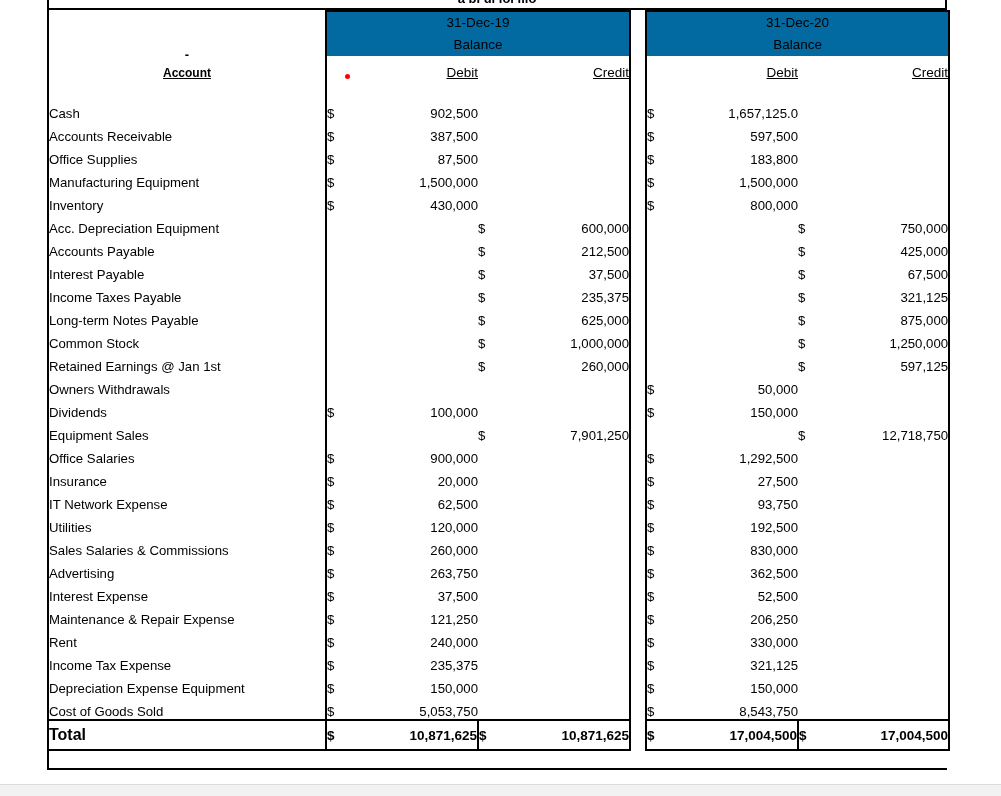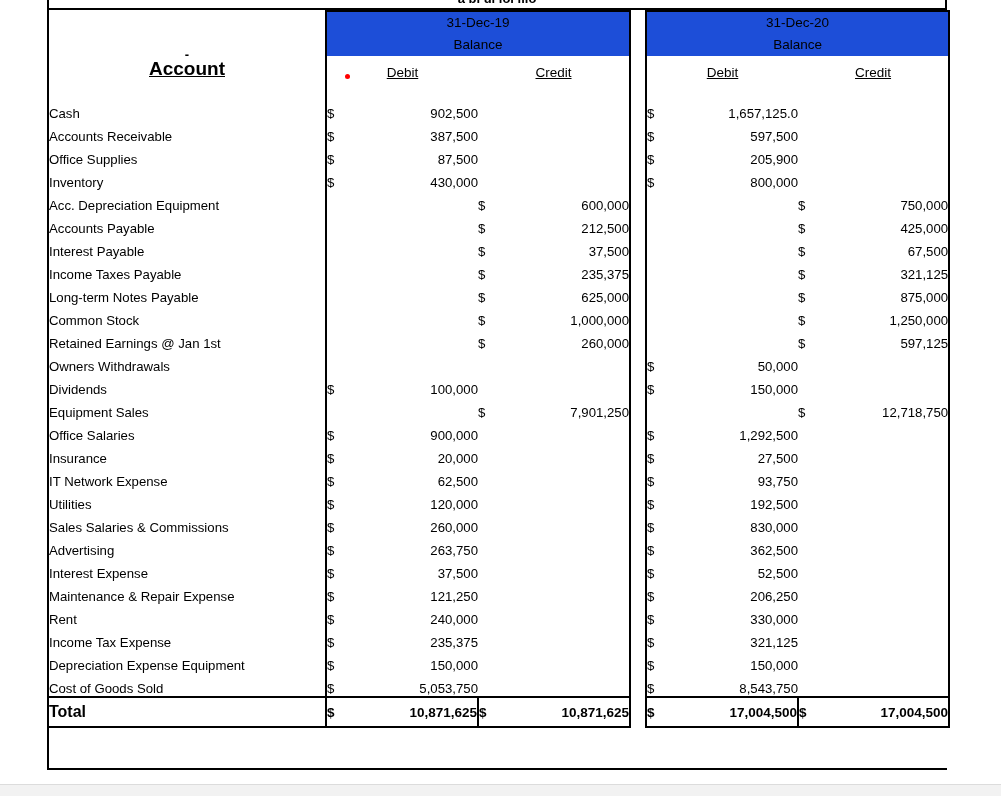--- a/index.html
+++ b/index.html
@@ -81,36 +81,36 @@
   col.c-c19-sym { width: 22px; }
   col.c-c19-val { width: 130px; }
   col.c-gap     { width: 16px; }
   col.c-d20-sym { width: 22px; }
   col.c-d20-val { width: 130px; }
   col.c-c20-sym { width: 22px; }
   col.c-c20-val { width: 129px; }
 
   
   .hdr-band {
-    background: #1d4ed8;
+    background: #0369a1;
     text-align: center;
     font-weight: bold;
     font-size: 13.5px;
     height: 22px;
     line-height: 22px;
     vertical-align: middle;
   }
   .blk-left   { border-left: 2px solid #000; }
   .blk-right  { border-right: 2px solid #000; }
   .blk-top    { border-top: 2px solid #000; }
 
   .spacer-row td { height: 18px; }
 
   .hdr-label {
-    text-align: center;
+    text-align: right;
     font-weight: bold;
     text-decoration: underline;
     font-size: 13.5px;
     height: 24px;
     vertical-align: bottom;
   }
   .acct-hdr-cell {
     text-align: center;
     vertical-align: bottom;
     height: 24px;
@@ -121,21 +121,21 @@
     left: 0;
     right: 0;
     top: -9px;
     text-align: center;
     font-size: 13px;
     font-weight: bold;
   }
   .acct-hdr-cell .word {
     font-weight: bold;
     text-decoration: underline;
-    font-size: 19px;
+    font-size: 12px;
   }
 
   
   .redmark {
     position: relative;
   }
   .redmark .dot {
     position: absolute;
     width: 5px;
     height: 5px;
@@ -270,21 +270,33 @@
           <td class="val blk-right"></td>
         </tr>
         <tr class="data-row">
           <td class="acct-name">Office Supplies</td>
           <td class="sym blk-left">$</td>
           <td class="val">87,500</td>
           <td class="sym"></td>
           <td class="val" style="border-right: 2px solid rgb(0, 0, 0);"></td>
           <td class="gapcell"></td>
           <td class="sym blk-left">$</td>
-          <td class="val">205,900</td>
+          <td class="val">183,800</td>
+          <td class="sym"></td>
+          <td class="val blk-right"></td>
+        </tr>
+        <tr class="data-row">
+          <td class="acct-name">Manufacturing Equipment</td>
+          <td class="sym blk-left">$</td>
+          <td class="val">1,500,000</td>
+          <td class="sym"></td>
+          <td class="val" style="border-right: 2px solid rgb(0, 0, 0);"></td>
+          <td class="gapcell"></td>
+          <td class="sym blk-left">$</td>
+          <td class="val">1,500,000</td>
           <td class="sym"></td>
           <td class="val blk-right"></td>
         </tr>
         <tr class="data-row">
           <td class="acct-name">Inventory</td>
           <td class="sym blk-left">$</td>
           <td class="val">430,000</td>
           <td class="sym"></td>
           <td class="val" style="border-right: 2px solid rgb(0, 0, 0);"></td>
           <td class="gapcell"></td>

